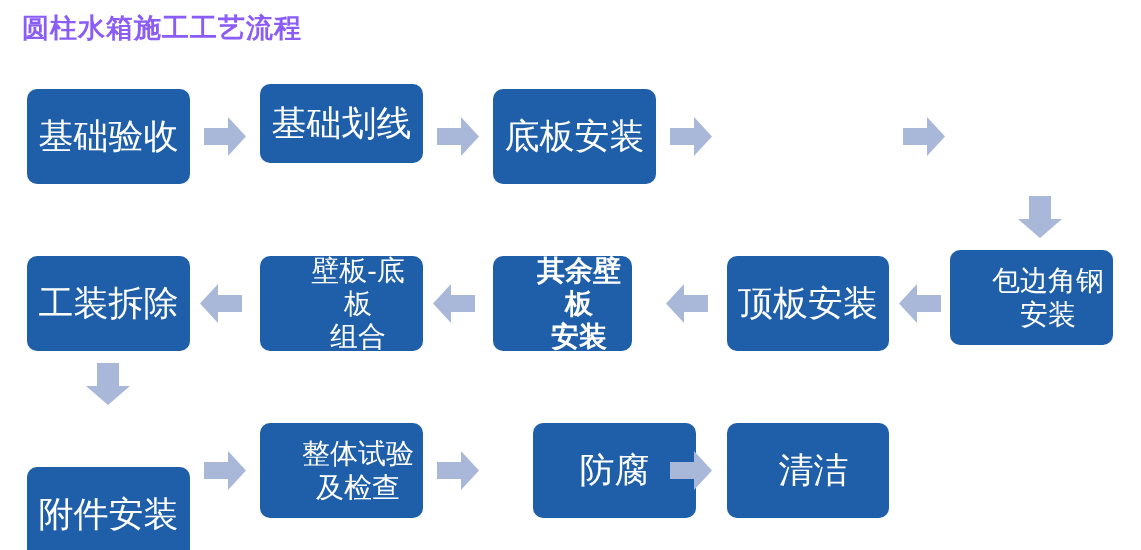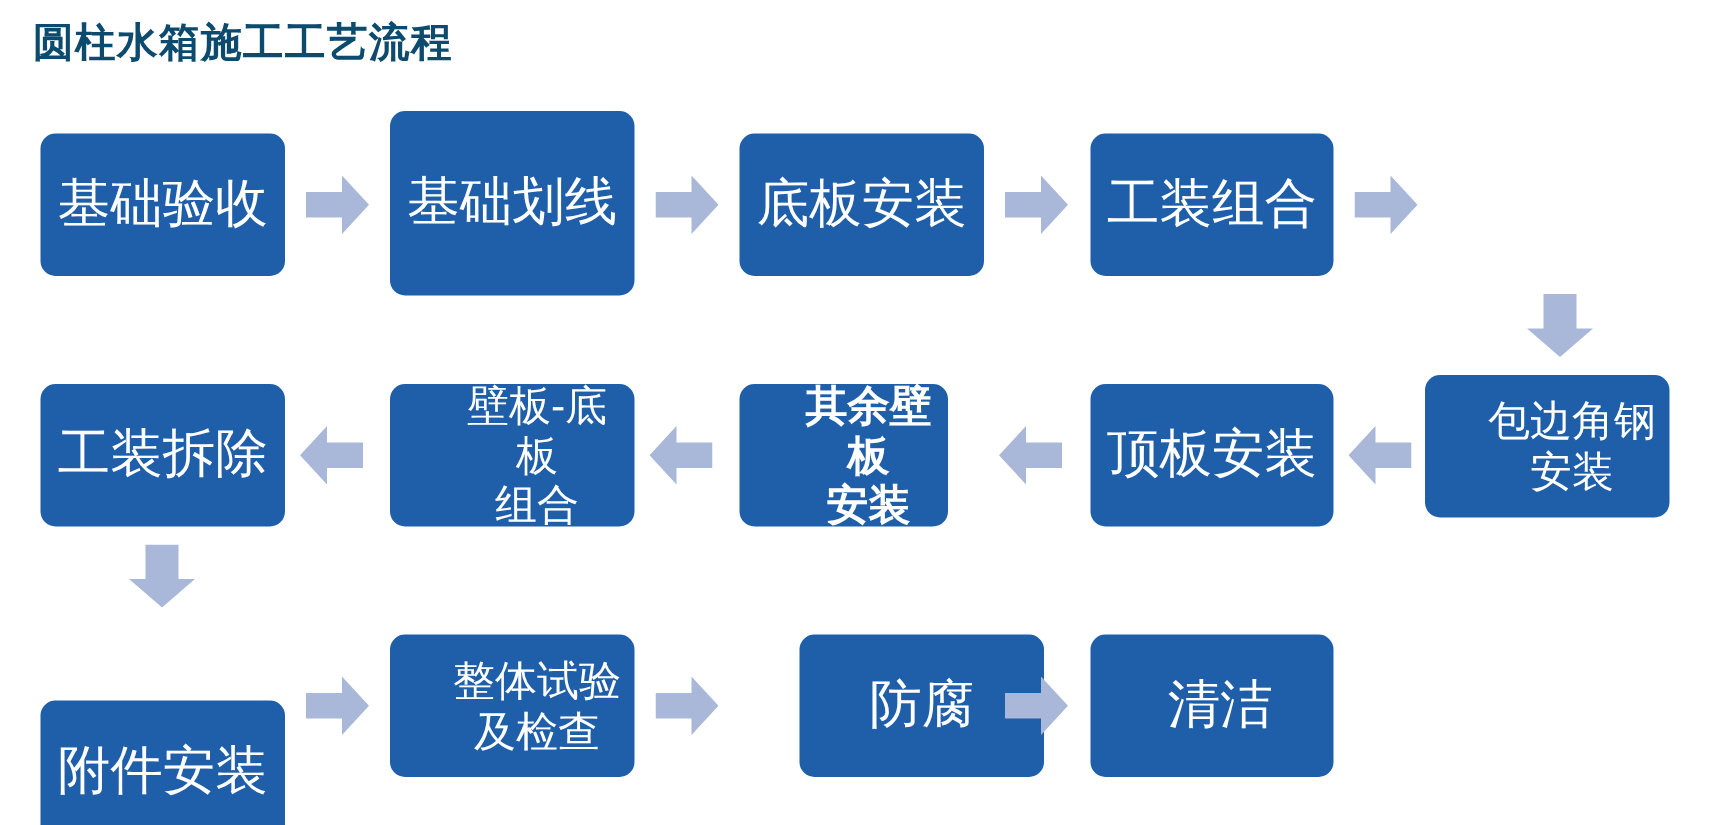--- a/index.html
+++ b/index.html
@@ -21,21 +21,21 @@
     height: 550px;
   }
 
   
   .title {
     position: absolute;
     left: 22px;
     top: 10px;
     font-size: 27px;
     font-weight: bold;
-    color: #0c4a6e;
+    color: #8b5cf6;
     letter-spacing: 1px;
     white-space: nowrap;
     font-family: "DejaVu Serif", "Liberation Serif", serif;
   }
 
   
   .node {
     position: absolute;
     background: #1F5FA9;
     border-radius: 10px;
@@ -68,37 +68,36 @@
   <div class="title">圆柱水箱施工工艺流程</div>
 
   <div class="node" style="left:27px; top:89px; width:163px; height:95px;">基础验收</div>
 
   <span class="arrow" style="left:204px; top:117px;">
     <svg width="42" height="39" viewBox="0 0 42 39">
       <polygon points="0,11 24,11 24,0 42,19.5 24,39 24,28 0,28" fill="#A9B8D8"></polygon>
     </svg>
   </span>
 
-  <div class="node" style="left:260px; top:74px; width:163px; height:123px;">基础划线</div>
+  <div class="node" style="left:260px; top:84px; width:163px; height:79px;">基础划线</div>
 
   <span class="arrow" style="left:437px; top:117px;">
     <svg width="42" height="39" viewBox="0 0 42 39">
       <polygon points="0,11 24,11 24,0 42,19.5 24,39 24,28 0,28" fill="#A9B8D8"></polygon>
     </svg>
   </span>
 
   <div class="node" style="left:493px; top:89px; width:163px; height:95px;">底板安装</div>
 
   <span class="arrow" style="left:670px; top:117px;">
     <svg width="42" height="39" viewBox="0 0 42 39">
       <polygon points="0,11 24,11 24,0 42,19.5 24,39 24,28 0,28" fill="#A9B8D8"></polygon>
     </svg>
   </span>
 
-  <div class="node" style="left:727px; top:89px; width:162px; height:95px;">工装组合</div>
 
   <span class="arrow" style="left:903px; top:117px;">
     <svg width="42" height="39" viewBox="0 0 42 39">
       <polygon points="0,11 24,11 24,0 42,19.5 24,39 24,28 0,28" fill="#A9B8D8"></polygon>
     </svg>
   </span>
 
 
   <span class="arrow" style="left:1018px; top:196px;">
     <svg width="44" height="42" viewBox="0 0 44 42">

